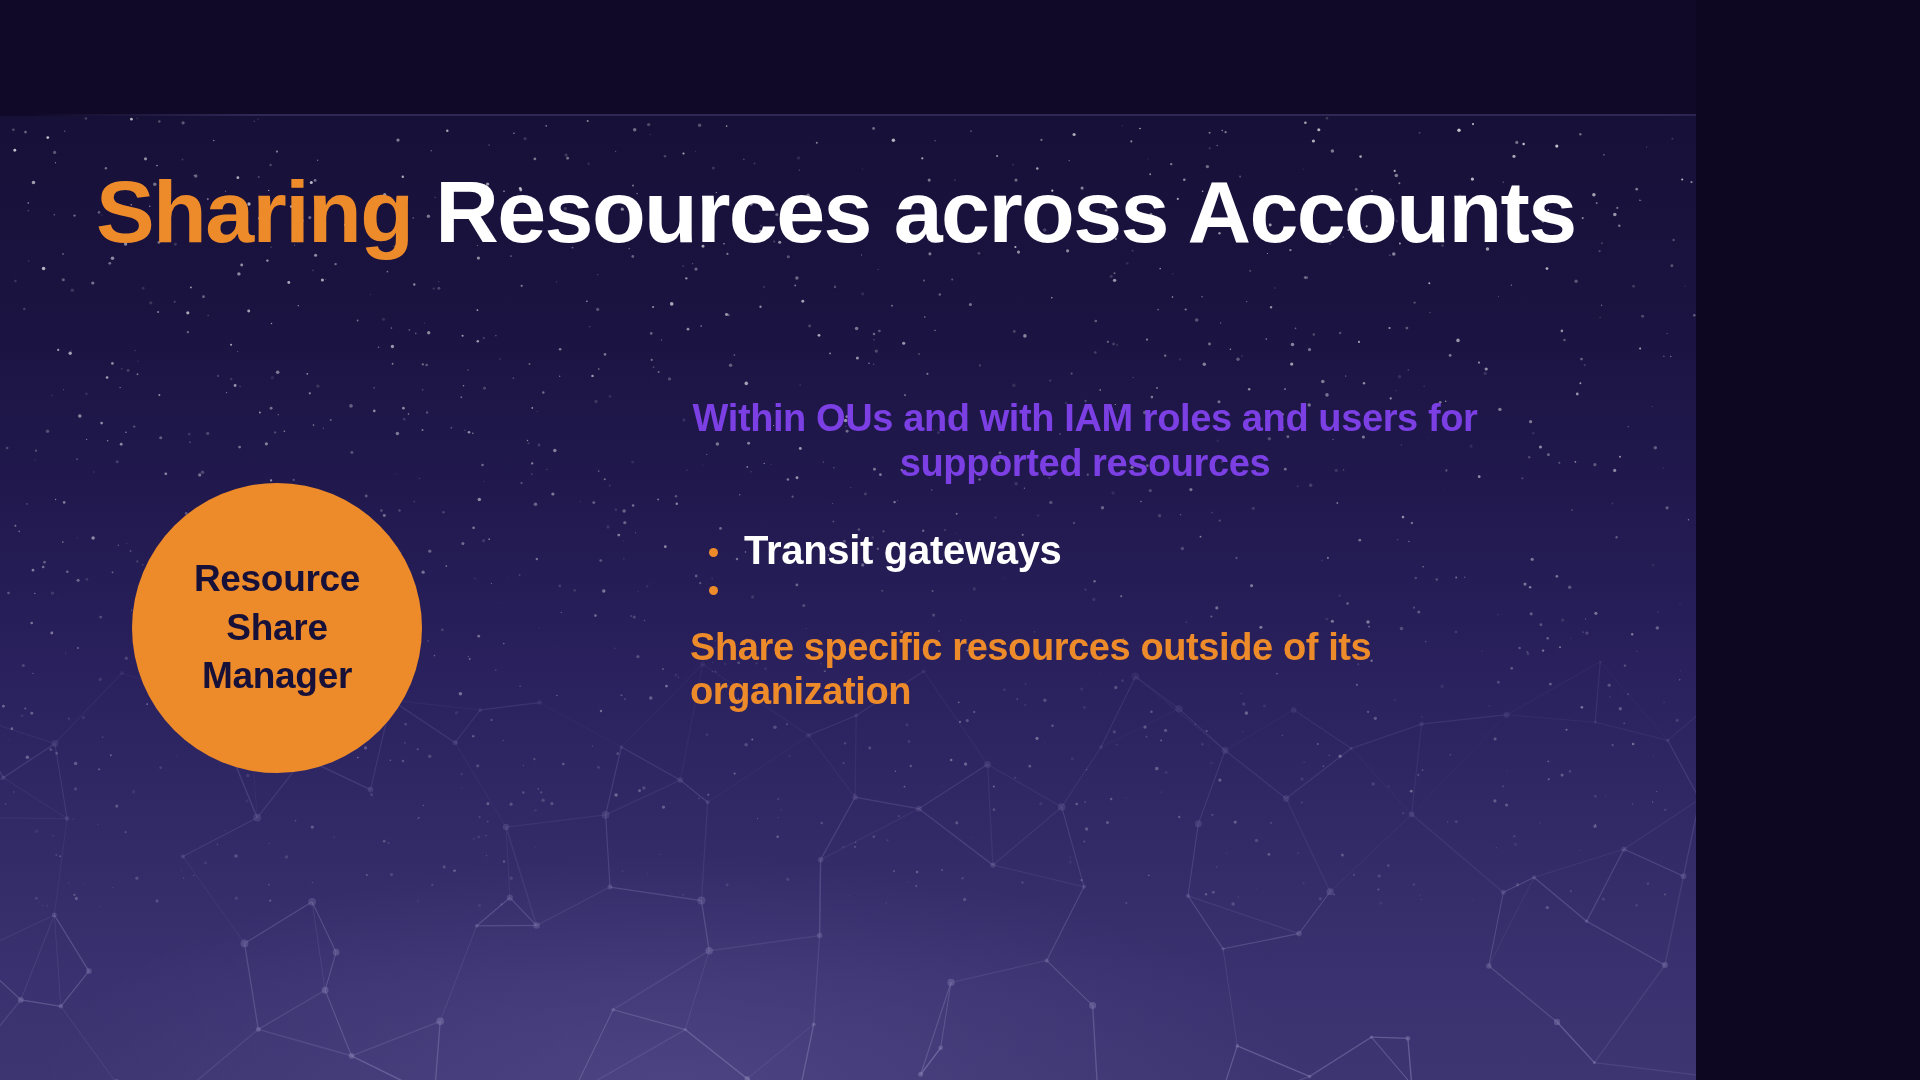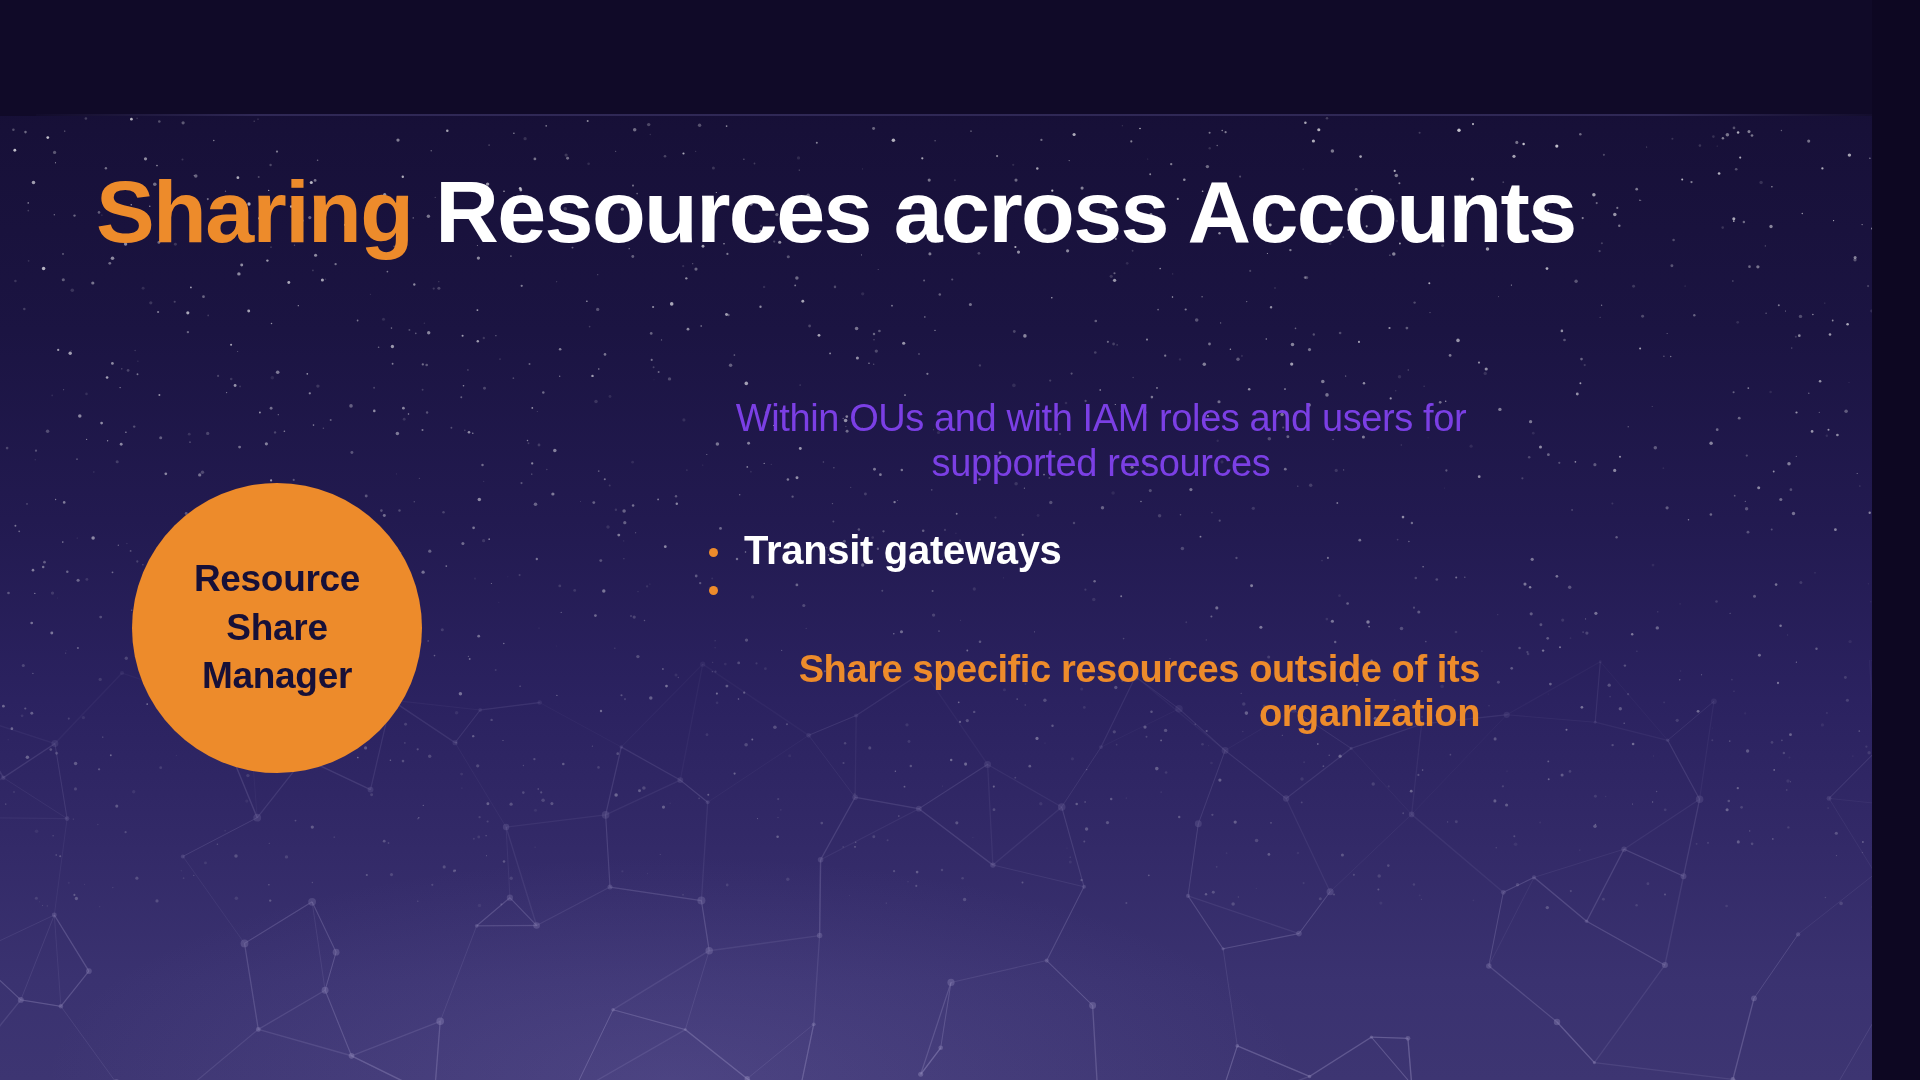--- a/index.html
+++ b/index.html
@@ -12,21 +12,21 @@
     height: 1080px;
     overflow: hidden;
     font-family: "Liberation Sans", sans-serif;
     position: relative;
   }
 
   
   #slide {
     position: absolute;
     inset: 0;
-    width: 1872px;
+    width: 1696px;
     height: 1080px;
     overflow: hidden;
     background:
       linear-gradient(to bottom,
         #140d30 0px,
         #171038 130px,
         #1b1442 330px,
         #221a50 520px,
         #2b2260 700px,
         #332a68 850px,
@@ -172,27 +172,27 @@
   
   #right-col {
     position: absolute;
     left: 690px;
     top: 396px;
     width: 1150px;
     z-index: 4;
   }
   #subtitle {
     font-size: 38px;
-    font-weight: normal;
+    font-weight: bold;
     color: #7B3FE4;
     text-align: center;
     line-height: 1.18;
     letter-spacing: -0.4px;
     width: 790px;
-    margin: 0 auto 0 16px;
+    margin: 0 auto 0 0;
   }
   #bullets {
     list-style: none;
     margin: 44px 0 0 0;
     padding: 0;
   }
   #bullets li {
     display: flex;
     align-items: baseline;
     margin-bottom: 23px;
@@ -209,25 +209,25 @@
     margin-right: 26px;
   }
   .bullet-text {
     font-size: 40px;
     font-weight: bold;
     color: #ffffff;
     letter-spacing: -0.3px;
     line-height: 1.0;
   }
   #footnote {
-    margin-top: 45px;
+    margin-top: 23px;
     font-size: 38px;
     font-weight: bold;
     color: #ED8B2B;
-    text-align: right;
+    text-align: left;
     line-height: 1.18;
     letter-spacing: -0.4px;
     width: 790px;
   }
 </style>
 </head>
 <body>
 
 <div id="slide">
 

